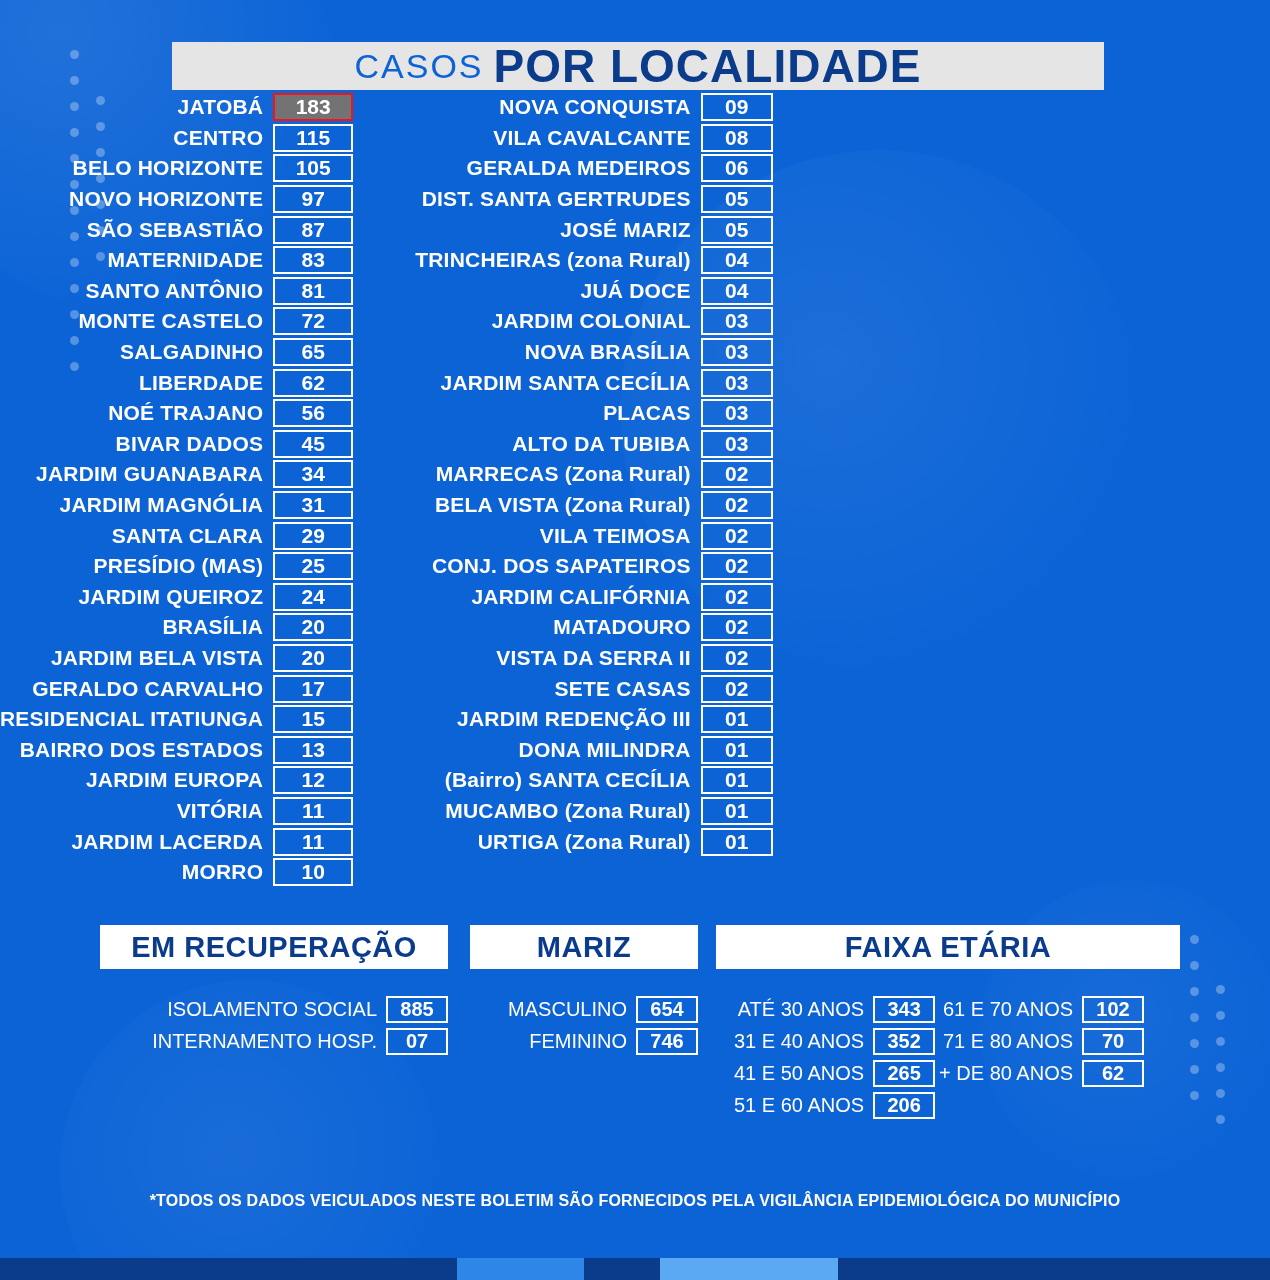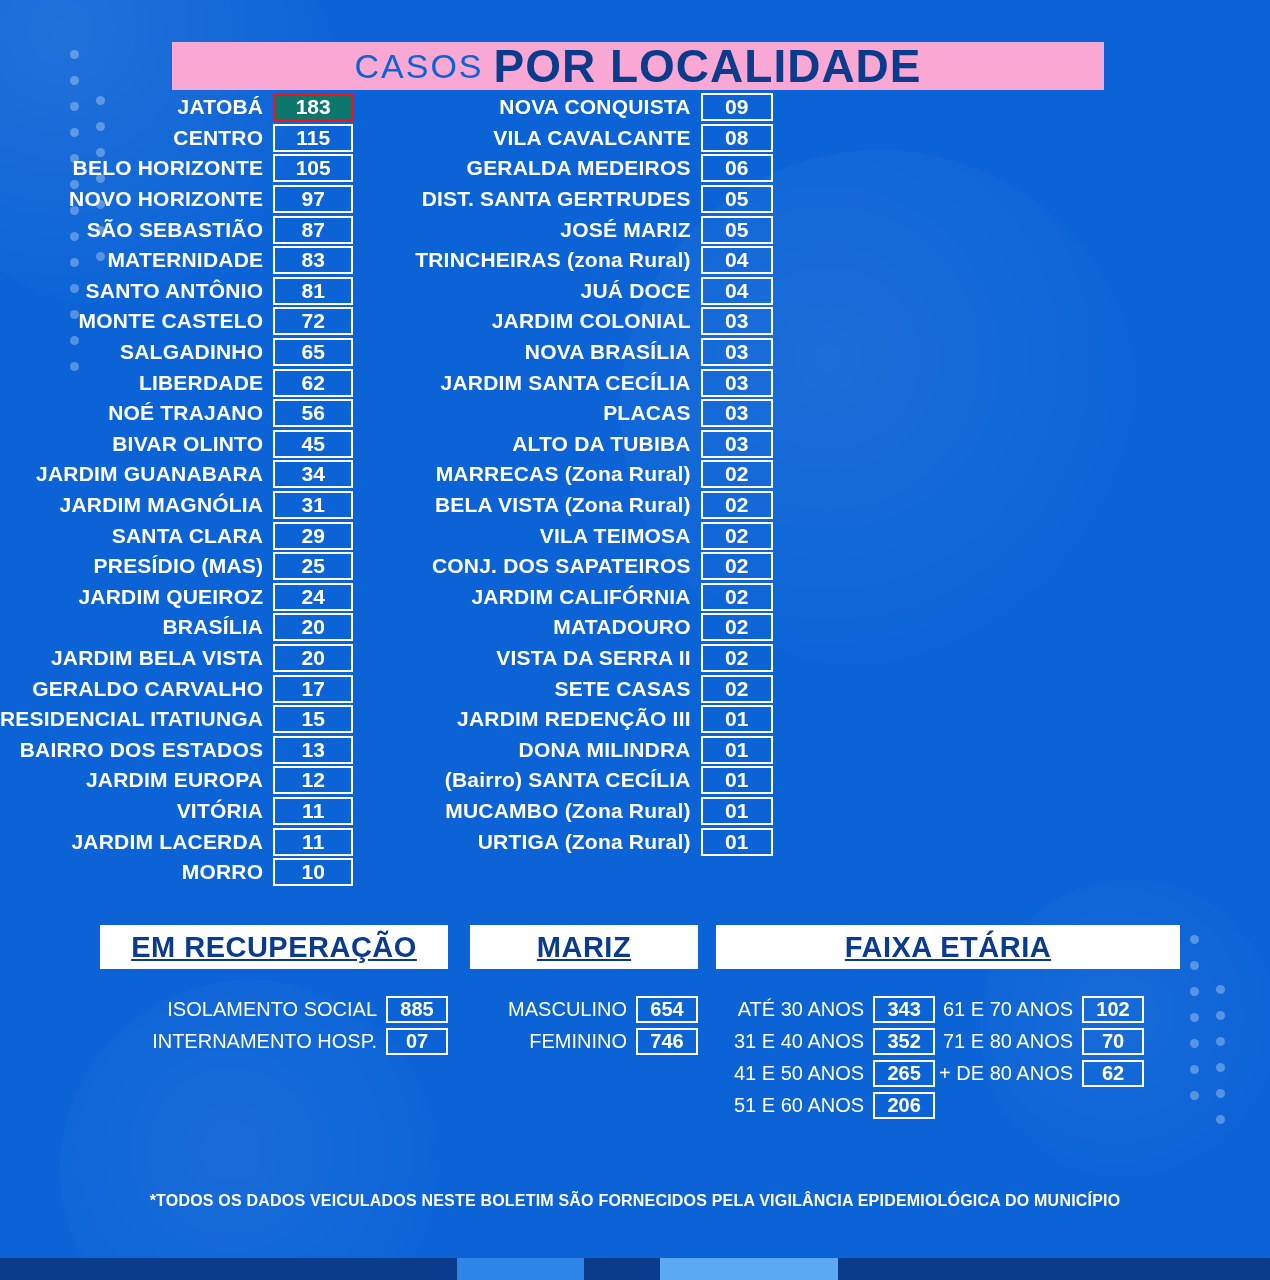--- a/index.html
+++ b/index.html
@@ -48,21 +48,21 @@
     height: 1280px;
   }
 
   
   .title-banner {
     position: absolute;
     left: 172px;
     top: 42px;
     width: 932px;
     height: 48px;
-    background: #f9a8d4;
+    background: #e5e5e5;
     display: flex;
     align-items: center;
     justify-content: center;
     letter-spacing: 1px;
     text-align: center;
   }
   .title-light {
     color: #0b63d6;
     font-size: 34px;
     font-weight: 400;
@@ -107,40 +107,39 @@
     height: 28px;
     border: 2px solid #ffffff;
     color: #ffffff;
     font-size: 21px;
     font-weight: 700;
     display: flex;
     align-items: center;
     justify-content: center;
   }
   .loc-val.highlight {
-    background: #0f766e;
+    background: #737373;
     border-color: #f41414;
   }
   .col-right .loc-val { width: 72px; }
 
   
   .sec-banner {
     position: absolute;
     height: 44px;
     background: #ffffff;
     display: flex;
     align-items: center;
     justify-content: center;
   }
   .sec-banner span {
     color: #0b3c8c;
     font-size: 29px;
     font-weight: 700;
     letter-spacing: 0.5px;
-    text-decoration: underline;
   }
   #banner-recup { left: 100px; top: 925px; width: 348px; }
   #banner-sexo  { left: 470px; top: 925px; width: 228px; }
   #banner-faixa { left: 716px; top: 925px; width: 464px; }
 
   
   .stat-row {
     display: flex;
     align-items: center;
     justify-content: flex-end;
@@ -297,21 +296,21 @@
         </div>
         <div class="loc-row">
           <div class="loc-name">LIBERDADE</div>
           <div class="loc-val">62</div>
         </div>
         <div class="loc-row">
           <div class="loc-name">NOÉ TRAJANO</div>
           <div class="loc-val">56</div>
         </div>
         <div class="loc-row">
-          <div class="loc-name">BIVAR OLINTO</div>
+          <div class="loc-name">BIVAR DADOS</div>
           <div class="loc-val">45</div>
         </div>
         <div class="loc-row">
           <div class="loc-name">JARDIM GUANABARA</div>
           <div class="loc-val">34</div>
         </div>
         <div class="loc-row">
           <div class="loc-name">JARDIM MAGNÓLIA</div>
           <div class="loc-val">31</div>
         </div>

